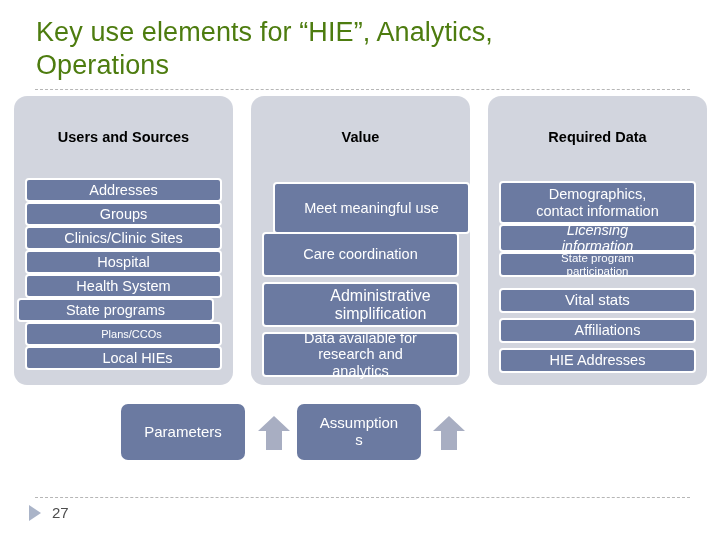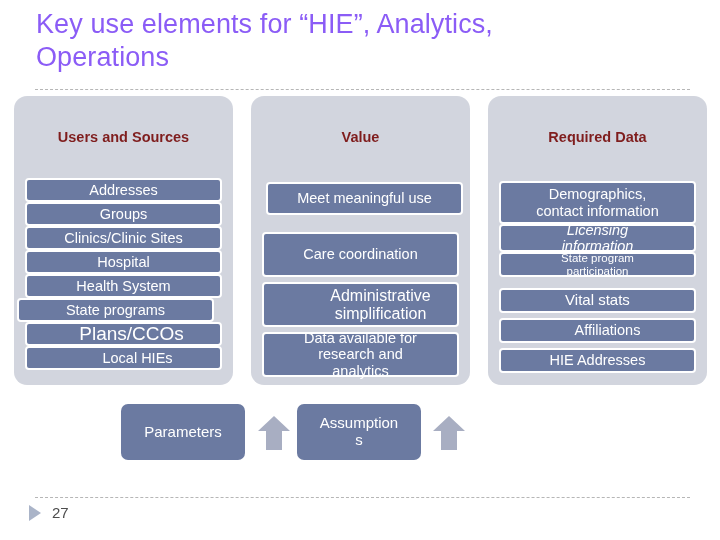--- a/index.html
+++ b/index.html
@@ -19,25 +19,25 @@
     left: 0; top: 0;
     width: 720px;
     height: 540px;
     background: #ffffff;
   }
 
   
   .slide-title {
     position: absolute;
     left: 36px;
-    top: 8px;
+    top: 16px;
     width: 650px;
     font-size: 27px;
     line-height: 33px;
-    color: #8b5cf6;
+    color: #4d7c0f;
     font-weight: 400;
     letter-spacing: 0.1px;
     white-space: pre-line;
   }
 
   
   .rule-top {
     position: absolute;
     left: 35px;
     top: 89px;
@@ -86,21 +86,21 @@
   .panel.c2 { left: 488px; width: 219px; }
 
   .panel-title {
     position: absolute;
     left: 0;
     top: 33px;
     width: 100%;
     text-align: center;
     font-size: 14.5px;
     font-weight: bold;
-    color: #7f1d1d;
+    color: #000000;
   }
 
   
   .items {
     position: absolute;
     left: 0; top: 0;
     width: 100%;
     height: 100%;
   }
 
@@ -177,33 +177,33 @@
         </div>
         <div class="item" style="left: 11px; width: 197px; top: 154px; height: 24px; font-size: 14.5px; z-index: 4;">
           <span>Hospital</span>
         </div>
         <div class="item" style="left: 11px; width: 197px; top: 178px; height: 24px; font-size: 14.5px; z-index: 5;">
           <span>Health System</span>
         </div>
         <div class="item" style="left: 3px; width: 197px; top: 202px; height: 24px; font-size: 14.5px; z-index: 6;">
           <span>State programs</span>
         </div>
-        <div class="item" style="left: 11px; width: 197px; top: 226px; height: 24px; font-size: 19px; z-index: 7; padding-left: 16px;">
+        <div class="item" style="left: 11px; width: 197px; top: 226px; height: 24px; font-size: 11px; z-index: 7; padding-left: 16px;">
           <span>Plans/CCOs</span>
         </div>
         <div class="item" style="left: 11px; width: 197px; top: 250px; height: 24px; font-size: 14.5px; z-index: 8; padding-left: 28px;">
           <span>Local HIEs</span>
         </div>
       </div>
   </div>
 
   <div class="panel c1">
     <div class="panel-title">Value</div>
     <div class="items">
-        <div class="item" style="left: 15px; width: 197px; top: 86px; height: 33px; font-size: 14.5px; z-index: 1;">
+        <div class="item" style="left: 22px; width: 197px; top: 86px; height: 52px; font-size: 14.5px; z-index: 1;">
           <span>Meet meaningful use</span>
         </div>
         <div class="item" style="left: 11px; width: 197px; top: 136px; height: 45px; font-size: 14.5px; z-index: 2;">
           <span>Care coordination</span>
         </div>
         <div class="item" style="left: 11px; width: 197px; top: 186px; height: 45px; font-size: 16px; z-index: 3; padding-left: 40px;">
           <span>Administrative
 simplification</span>
         </div>
         <div class="item" style="left: 11px; width: 197px; top: 236px; height: 45px; font-size: 14.5px; z-index: 4;">

